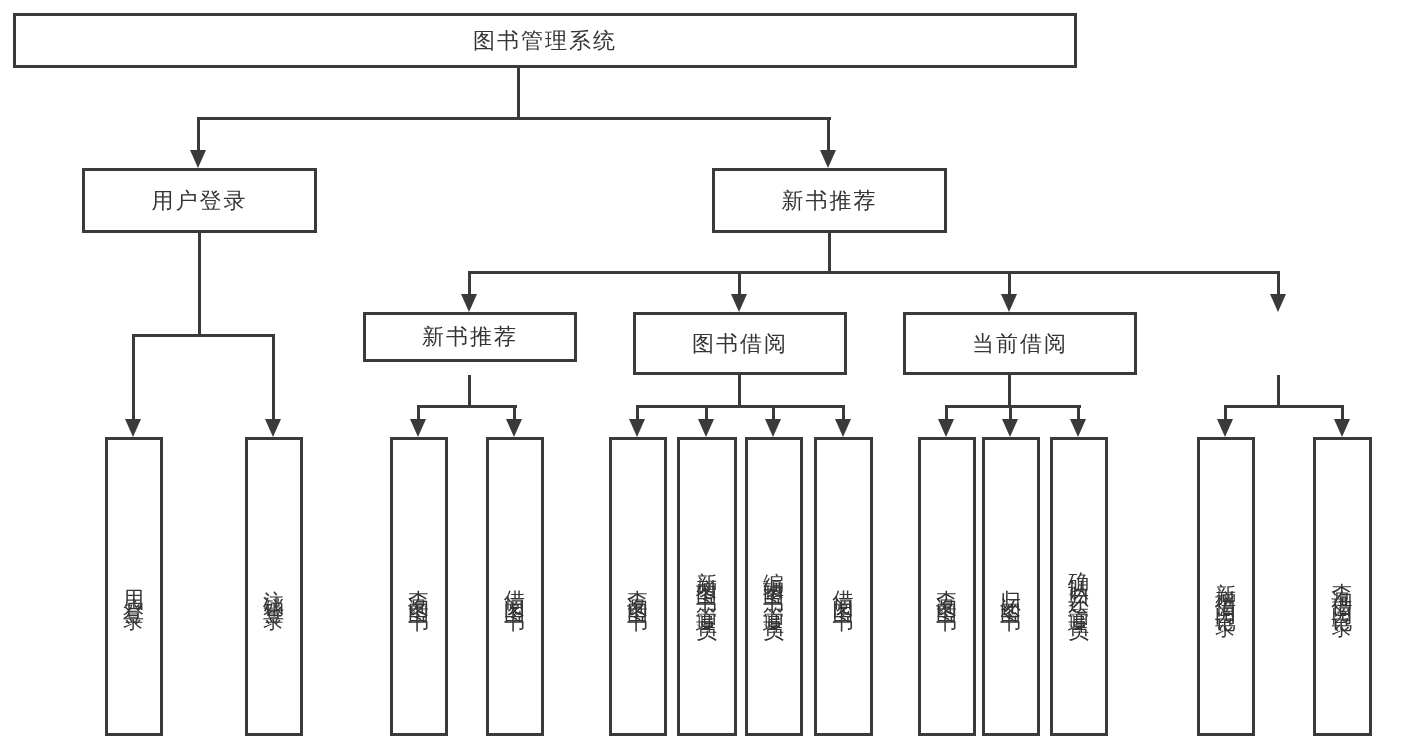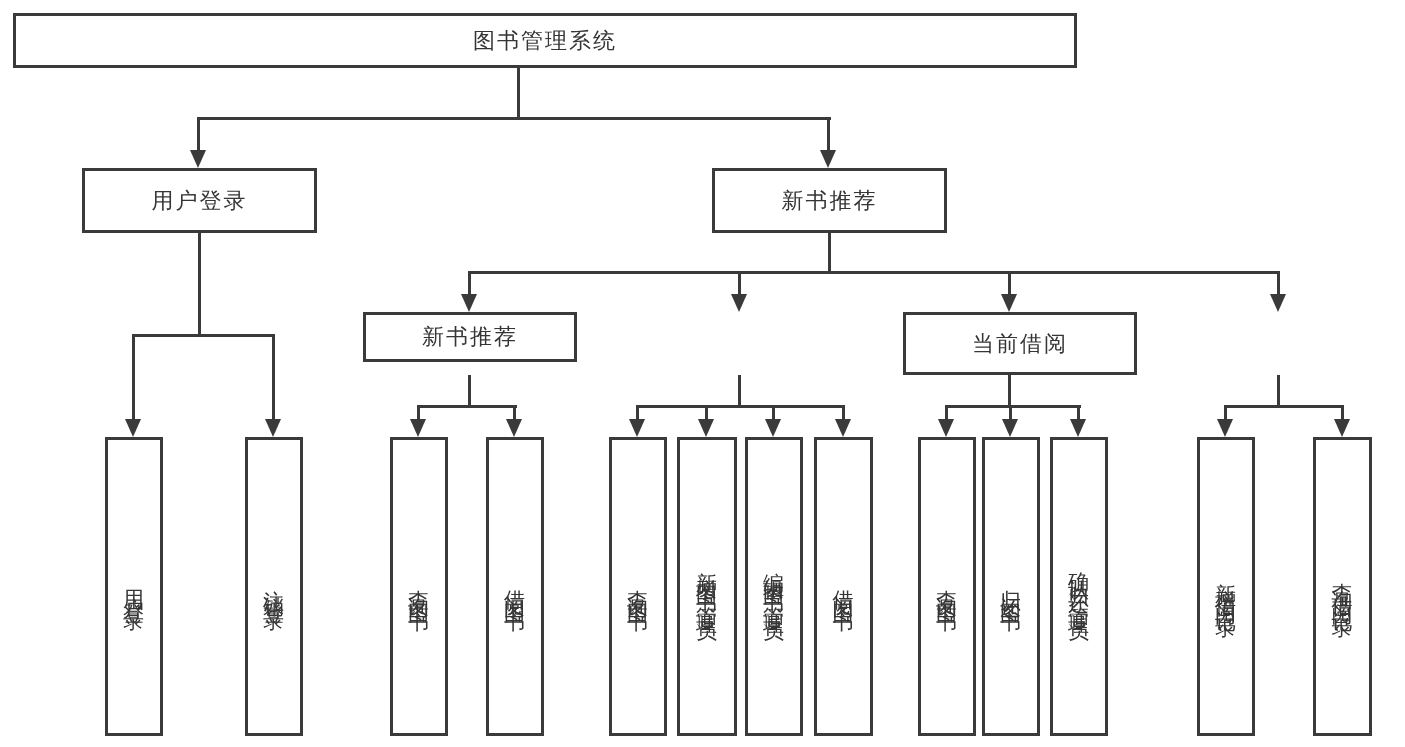--- a/index.html
+++ b/index.html
@@ -39,20 +39,23 @@
 
   <div class="box" style="left:82px;top:168px;width:235px;height:65px">
     <span class="hlabel">用户登录</span>
   </div>
   <div class="box" style="left:712px;top:168px;width:235px;height:65px">
     <span class="hlabel">新书推荐</span>
   </div>
 
   <div class="box" style="left:363px;top:312px;width:214px;height:50px">
     <span class="hlabel">新书推荐</span>
+  </div>
+  <div class="box" style="left:633px;top:312px;width:214px;height:63px">
+    <span class="hlabel">图书借阅</span>
   </div>
   <div class="box" style="left:903px;top:312px;width:234px;height:63px">
     <span class="hlabel">当前借阅</span>
   </div>
 
   <div class="box" style="left:105px;top:437px;width:58px;height:299px">
     <span class="vlabel">用户登录</span>
   </div>
   <div class="box" style="left:245px;top:437px;width:58px;height:299px">
     <span class="vlabel">注销登录</span>

